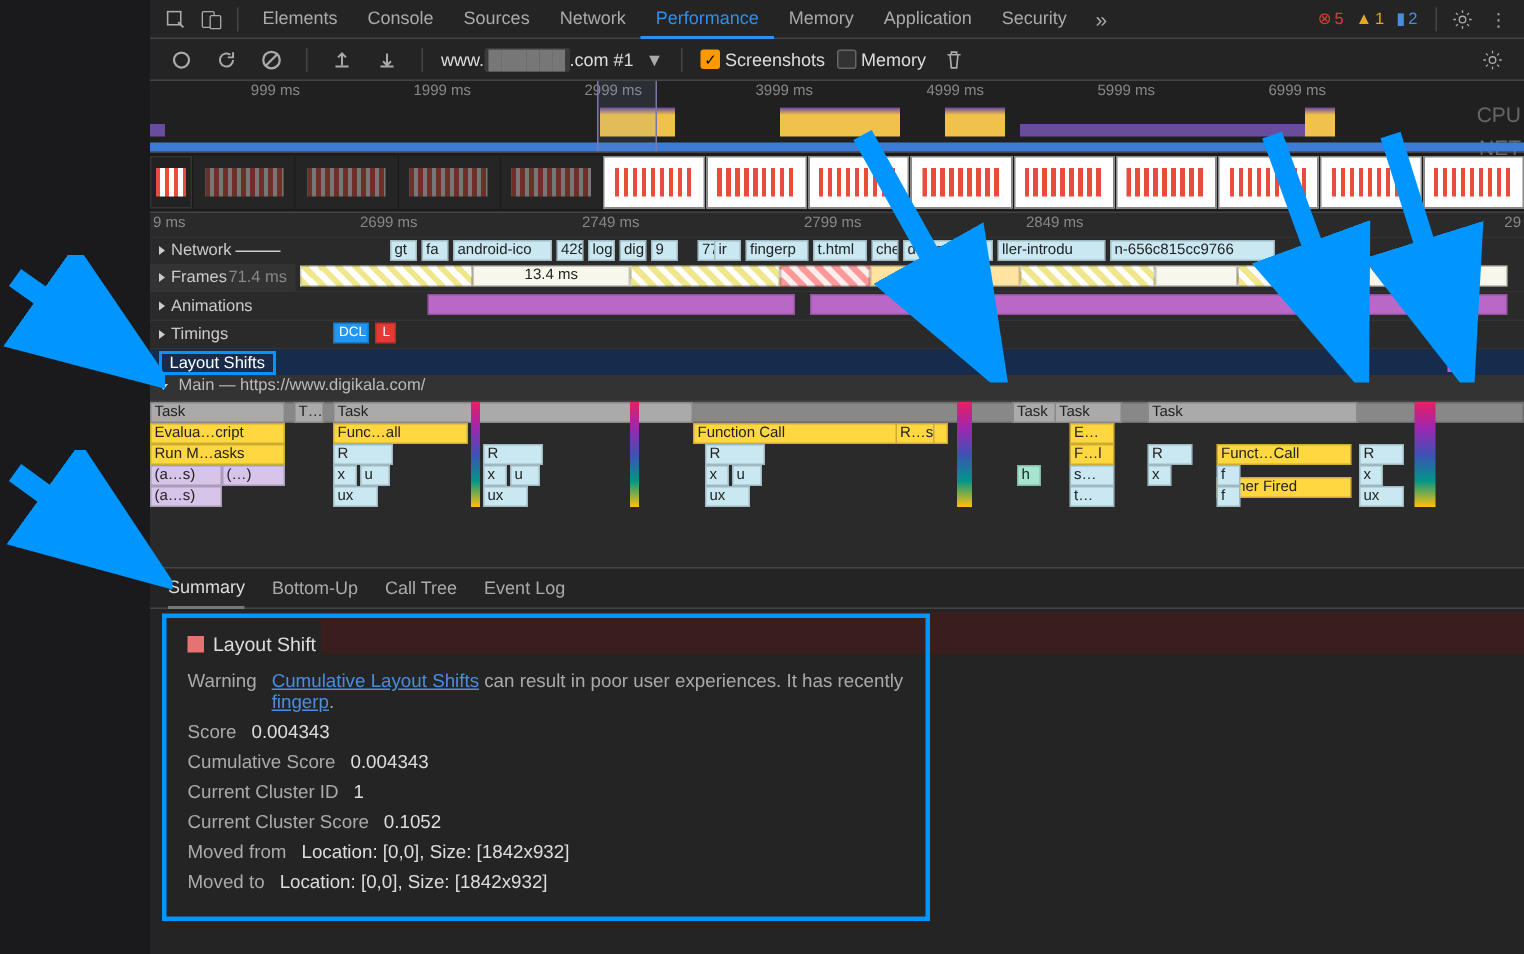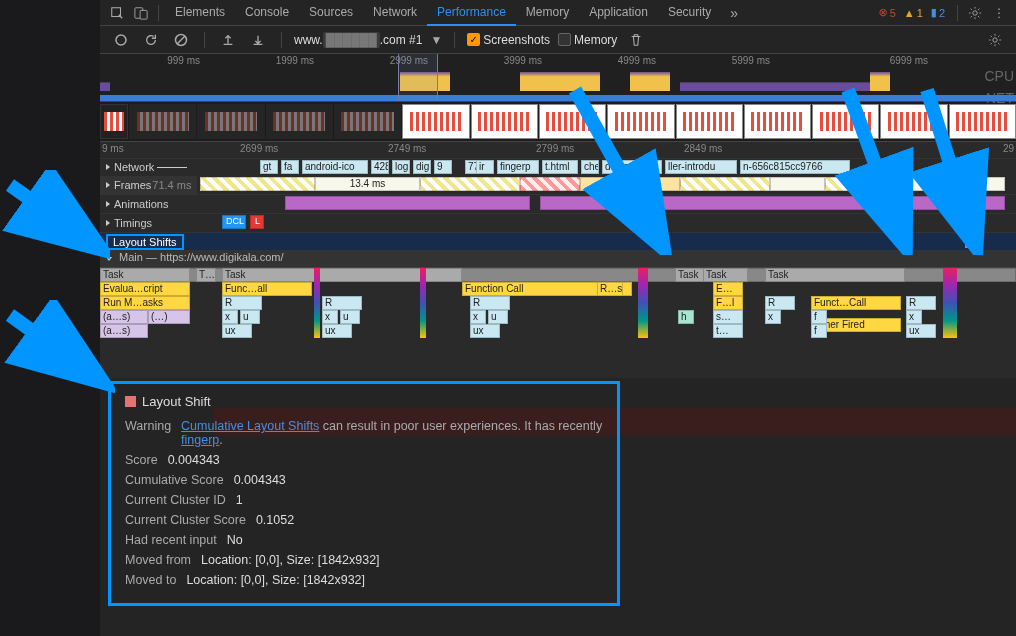--- a/index.html
+++ b/index.html
@@ -214,21 +214,21 @@
   </div>
 
   <div class="overview">
     <div id="ov-ticks">
         <span class="ov-tick" style="left: 100px;">999 ms</span>
         <span class="ov-tick" style="left: 214px;">1999 ms</span>
         <span class="ov-tick" style="left: 328px;">2999 ms</span>
         <span class="ov-tick" style="left: 442px;">3999 ms</span>
         <span class="ov-tick" style="left: 556px;">4999 ms</span>
         <span class="ov-tick" style="left: 670px;">5999 ms</span>
-        <span class="ov-tick" style="left: 784px; margin-left: 44px;">6999 ms</span>
+        <span class="ov-tick" style="left: 784px;">6999 ms</span>
       </div>
     <div class="ov-lbl" style="top:14px;">CPU</div>
     <div class="ov-lbl" style="top:36px;">NET</div>
     <div class="ov-cpu" style="left:0;width:10px;"></div>
     <div class="ov-cpu y" style="left:300px;width:50px;"></div>
     <div class="ov-cpu y" style="left:420px;width:80px;"></div>
     <div class="ov-cpu y" style="left:530px;width:40px;"></div>
     <div class="ov-cpu" style="left:580px;width:190px;"></div>
     <div class="ov-cpu y" style="left:770px;width:20px;"></div>
     <div class="ov-net" style="left:0;right:0;"></div>
@@ -377,20 +377,26 @@
     <div class="fr lblue" style="left:613px;width:30px;top:56px;">t…</div>
     <div class="fr lblue" style="left:711px;width:16px;top:56px;">f</div>
     <div class="fr lblue" style="left:806px;width:30px;top:56px;">ux</div>
 
     <div style="position:absolute;left:214px;top:0;width:6px;height:70px;background:linear-gradient(#e91e63,#9c27b0,#3f51b5,#009688,#ffc107);"></div>
     <div style="position:absolute;left:320px;top:0;width:6px;height:70px;background:linear-gradient(#e91e63,#9c27b0,#3f51b5,#009688,#ffc107);"></div>
     <div style="position:absolute;left:538px;top:0;width:10px;height:70px;background:linear-gradient(#e91e63,#9c27b0,#3f51b5,#009688,#ffc107);"></div>
     <div style="position:absolute;left:843px;top:0;width:14px;height:70px;background:linear-gradient(#e91e63,#9c27b0,#3f51b5,#009688,#ffc107);"></div>
   </div>
 
+  <div class="detail-tabs">
+    <div class="dtab active">Summary</div>
+    <div class="dtab">Bottom-Up</div>
+    <div class="dtab">Call Tree</div>
+    <div class="dtab">Event Log</div>
+  </div>
 
   <div class="warning-bar"></div>
 
   <div class="summary">
     <div class="sum-title">
       <span class="sum-sq"></span>
       <span>Layout Shift</span>
     </div>
     <div class="sum-row warn-row">
       <span class="sum-key">Warning</span>
@@ -409,24 +415,20 @@
         </div>
         <div class="sum-row">
           <span class="sum-key">Current Cluster ID</span>
           <span class="sum-val">1</span>
         </div>
         <div class="sum-row">
           <span class="sum-key">Current Cluster Score</span>
           <span class="sum-val">0.1052</span>
         </div>
         <div class="sum-row">
-          <span class="sum-key">Had recent input</span>
-          <span class="sum-val">No</span>
-        </div>
-        <div class="sum-row">
           <span class="sum-key">Moved from</span>
           <span class="sum-val">Location: [0,0], Size: [1842x932]</span>
         </div>
         <div class="sum-row">
           <span class="sum-key">Moved to</span>
           <span class="sum-val">Location: [0,0], Size: [1842x932]</span>
         </div>
       </div>
   </div>
 

